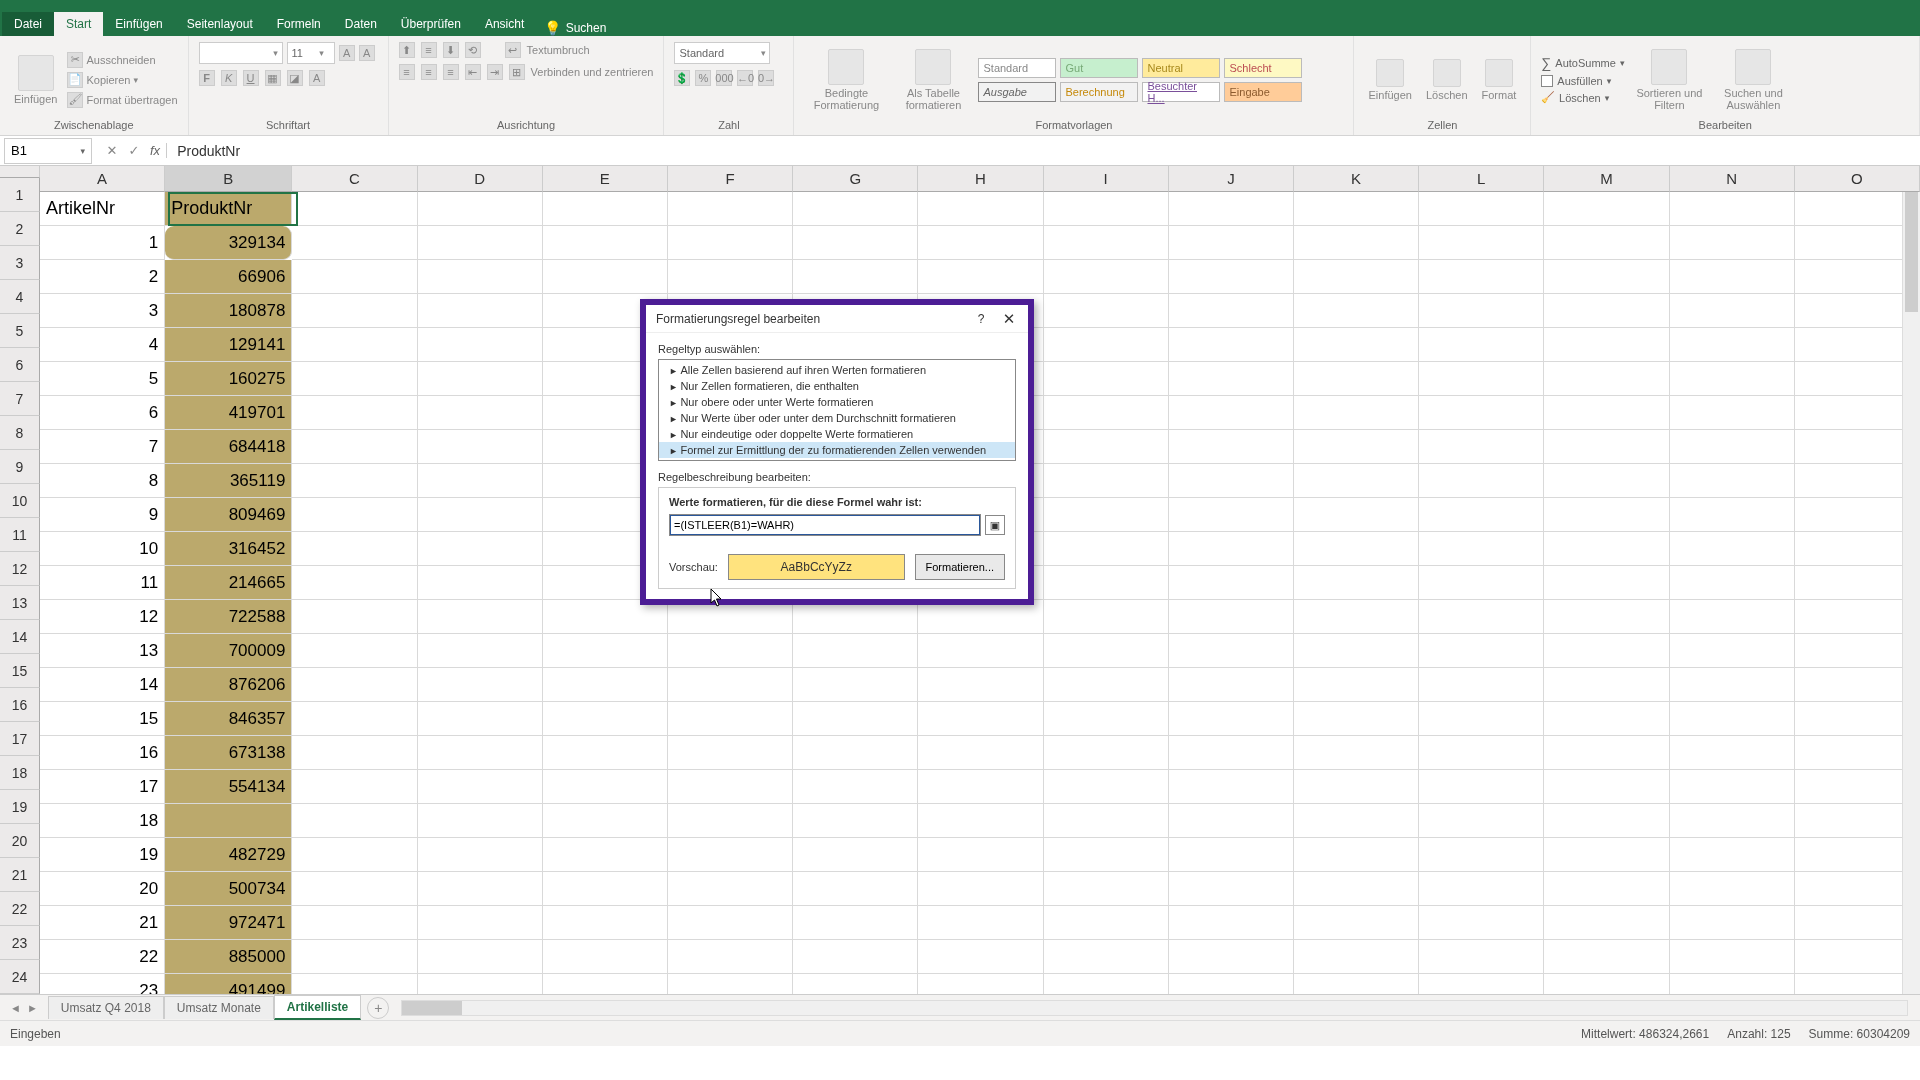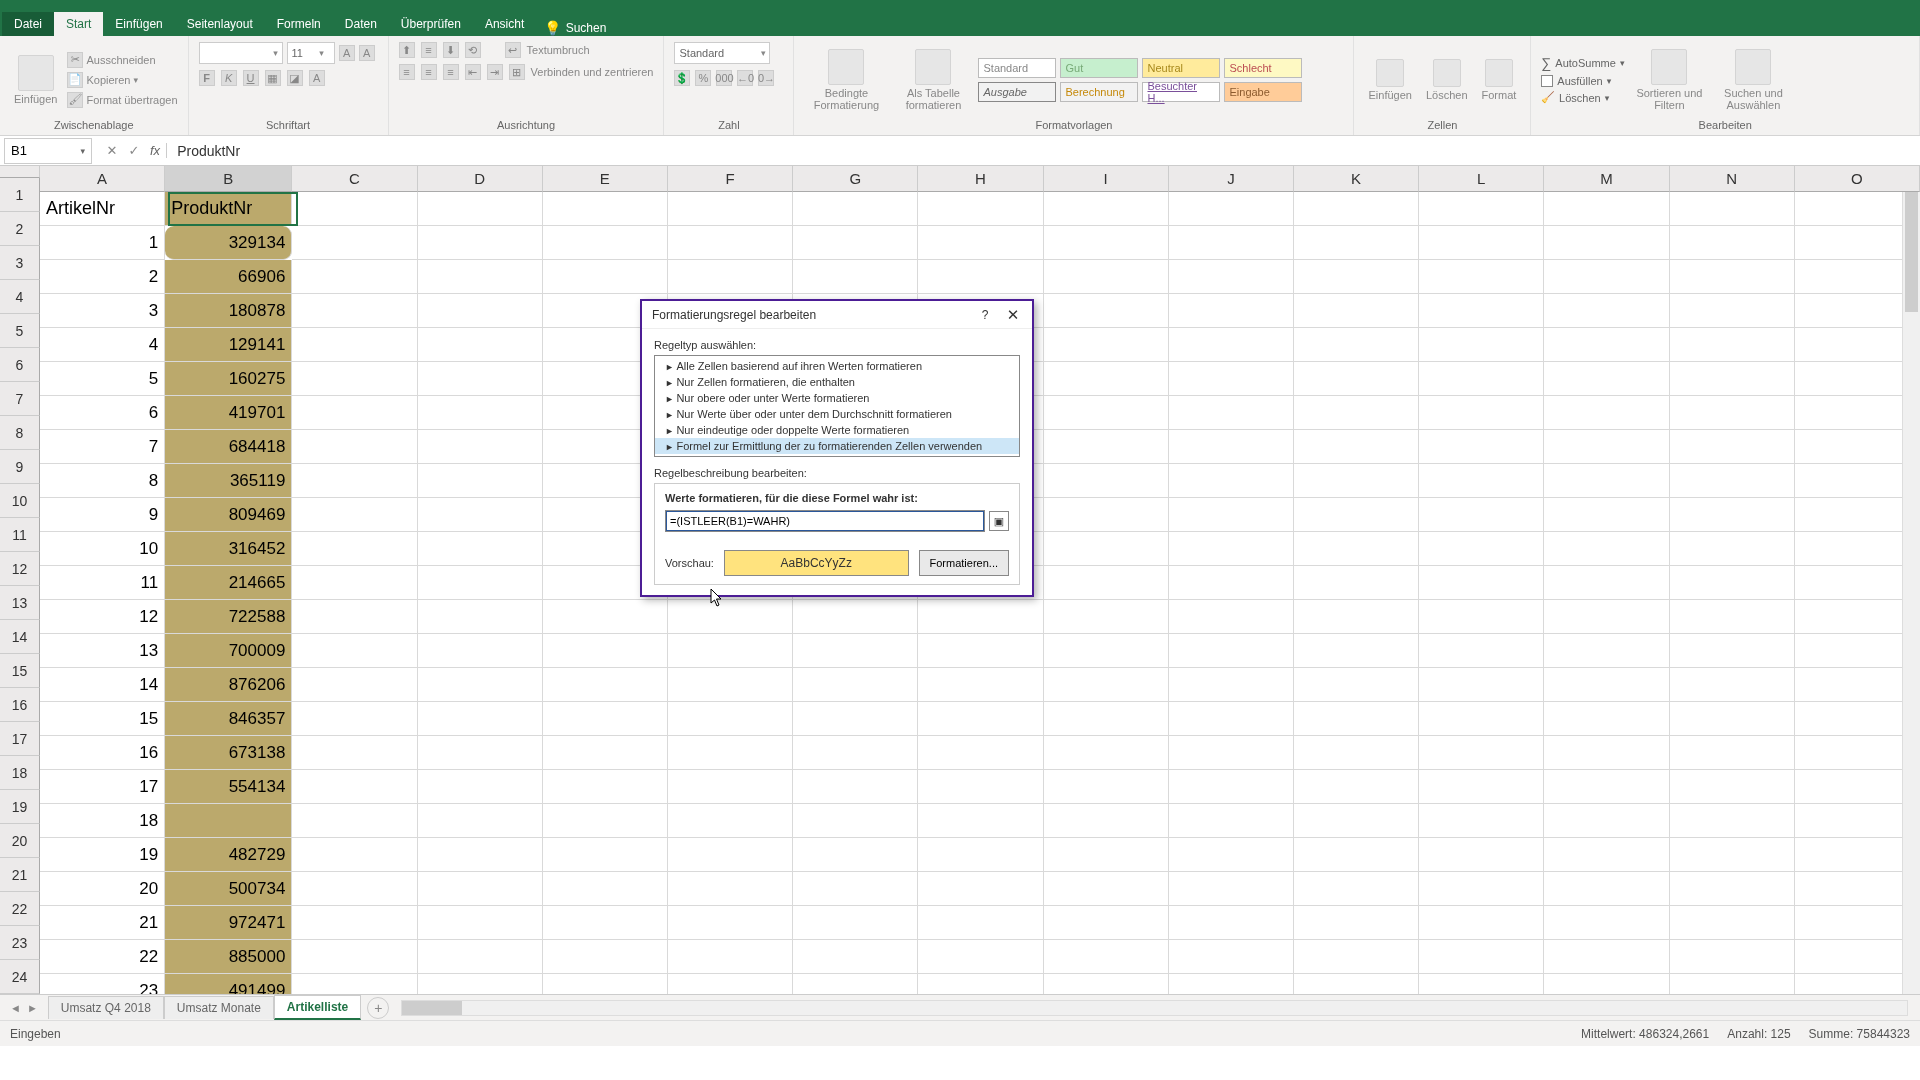--- a/index.html
+++ b/index.html
@@ -80,21 +80,21 @@
 .stab { padding:4px 12px; font-size:12px; background:#fff; border:1px solid #ccc; border-bottom:none; color:#444; cursor:pointer;}
 .stab.active { border-bottom:2px solid #217346; font-weight:bold; color:#217346;}
 .stab.inactive{background:#eee;color:#666;}
 .add-sheet{width:22px;height:22px;border:1px solid #ccc;border-radius:50%;margin-left:6px;display:flex;align-items:center;justify-content:center;font-size:14px;color:#888;}
 .hscroll{flex:1;margin:0 12px;height:16px;background:#f0f0f0;border:1px solid #ddd;position:relative;}
 .hscroll .thumb{position:absolute;left:0;width:60px;top:0;bottom:0;background:#cdcdcd;}
 
 
 .status { height: 26px; background:#f3f2f1; border-top:1px solid #ddd; display:flex; align-items:center; font-size:12px; color:#555; padding:0 10px; justify-content:space-between;}
 .status .right{display:flex;gap:18px;}
-.dialog { position: absolute; left:640px; top:299px; width:394px; background:#fff; border:2px solid #4c1d95; box-shadow:3px 3px 8px rgba(0,0,0,0.3); z-index:50; font-size:12px; color:#333;}
+.dialog { position: absolute; left:640px; top:299px; width:394px; background:#fff; border:6px solid #4c1d95; box-shadow:3px 3px 8px rgba(0,0,0,0.3); z-index:50; font-size:12px; color:#333;}
 .dlg-title { height:28px; display:flex; align-items:center; justify-content:space-between; padding:0 8px; font-size:12px; background:#fff; border-bottom:1px solid #eee;}
 .dlg-title-txt{padding-left:2px;}
 .dlg-title-btns{display:flex;gap:6px;align-items:center;}
 .dlg-help,.dlg-close{width:22px;height:22px;display:flex;align-items:center;justify-content:center;color:#333;cursor:pointer;}
 .dlg-close{font-size:15px;}
 .dlg-body{padding:10px 12px;}
 .dlg-label{font-size:11px;margin-bottom:4px;}
 .rule-list{border:1px solid #888;padding:2px 0;margin-bottom:10px;}
 .rule-item{padding:2px 10px;font-size:11px;cursor:pointer;}
 .rule-item:before{content:"► ";font-size:9px;}
@@ -809,21 +809,21 @@
   <div class="hscroll">
       <div class="thumb"></div>
     </div>
 </div>
 
 <div class="status">
   <span>Eingeben</span>
   <div class="right">
     <span>Mittelwert: 486324,2661</span>
     <span>Anzahl: 125</span>
-    <span>Summe: 75844323</span>
+    <span>Summe: 60304209</span>
   </div>
 </div>
 
 <div class="dialog">
   <div class="dlg-title">
     <span class="dlg-title-txt">Formatierungsregel bearbeiten</span>
     <div class="dlg-title-btns">
       <div class="dlg-help">?</div>
       <div class="dlg-close">✕</div>
     </div>

